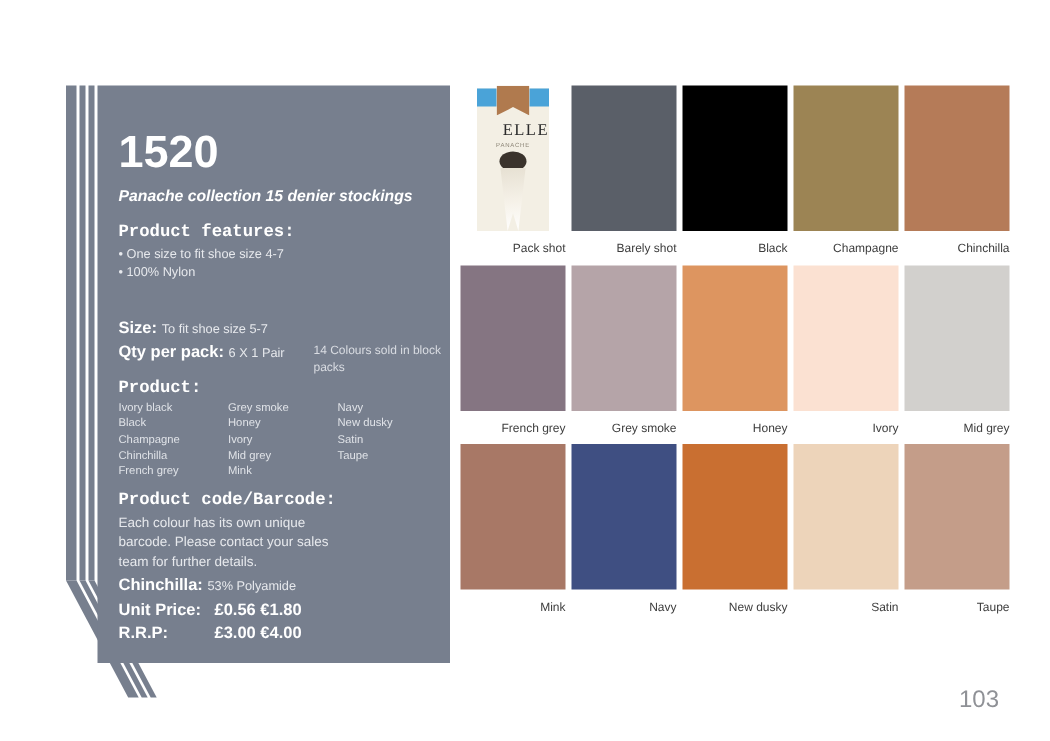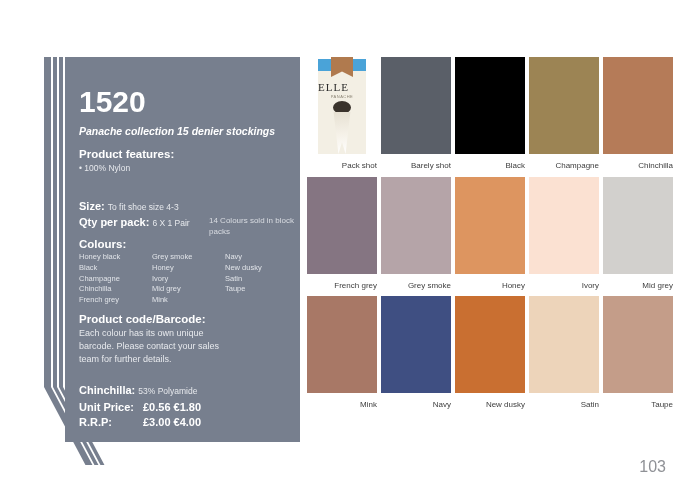--- a/index.html
+++ b/index.html
@@ -65,20 +65,21 @@
     font-size: 10.5px;
     font-weight: bold;
     font-style: italic;
     margin: 0 0 10px 0;
     line-height: 1.1;
   }
   .sect-head {
     font-size: 11.5px;
     font-weight: bold;
     margin: 0 0 2px 0;
+    font-family: Liberation Mono, monospace;
   }
   .feat {
     font-size: 8.5px;
     color: #e7e9ed;
     line-height: 1.45;
     margin: 0;
   }
   #size-block { margin-top: 26px; position: relative; }
   .kv {
     font-size: 11px;
@@ -194,21 +195,21 @@
     position: absolute;
     left: 24px; top: 0px;
     width: 22px; height: 20px;
     background: #b07a4e;
     clip-path: polygon(0 0, 100% 0, 100% 100%, 50% 72%, 0 100%);
   }
   .ps-brand {
     position: absolute;
     left: 11px; top: 24px;
     width: 48px;
-    text-align: left;
+    text-align: right;
     font-size: 11px;
     letter-spacing: 1px;
     color: #2b2b2b;
     font-family: "Liberation Serif", serif;
   }
   .ps-sub {
     position: absolute;
     left: 11px; top: 37px;
     width: 48px;
     text-align: center;
@@ -251,38 +252,39 @@
   <div class="tail tail-a" style="background: rgb(119, 127, 142);"></div>
   <div class="tail tail-b" style="background: rgb(119, 127, 142);"></div>
   <div class="tail tail-c" style="background: rgb(119, 127, 142);"></div>
 
   <div id="panel-body" style="background: rgb(119, 127, 142);">
 
     <div id="product-code">1520</div>
     <div id="product-subtitle">Panache collection 15 denier stockings</div>
 
     <div class="sect-head">Product features:</div>
+    <p class="feat">• One size to fit shoe size 4-7</p>
     <p class="feat">• 100% Nylon</p>
 
     <div id="size-block">
       <p class="kv">
         <span>Size:</span>
-        <span class="val">To fit shoe size 4-3</span>
+        <span class="val">To fit shoe size 5-7</span>
       </p>
       <p class="kv">
         <span>Qty per pack:</span>
         <span class="val">6 X 1 Pair</span>
       </p>
       <div id="pack-note">14 Colours sold in block packs</div>
     </div>
 
-    <div class="sect-head" id="colours-head">Colours:</div>
+    <div class="sect-head" id="colours-head">Product:</div>
     <div id="colour-columns">
       <ul>
-        <li>Honey black</li>
+        <li>Ivory black</li>
         <li>Black</li>
         <li>Champagne</li>
         <li>Chinchilla</li>
         <li>French grey</li>
       </ul>
       <ul>
         <li>Grey smoke</li>
         <li>Honey</li>
         <li>Ivory</li>
         <li>Mid grey</li>

